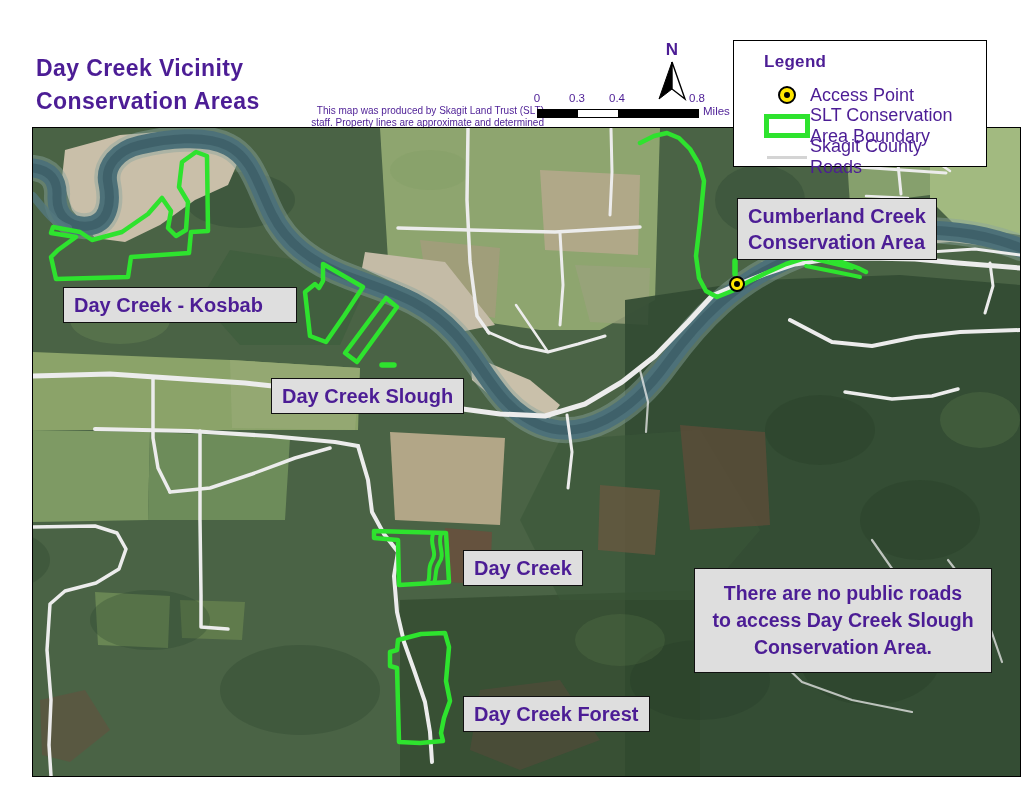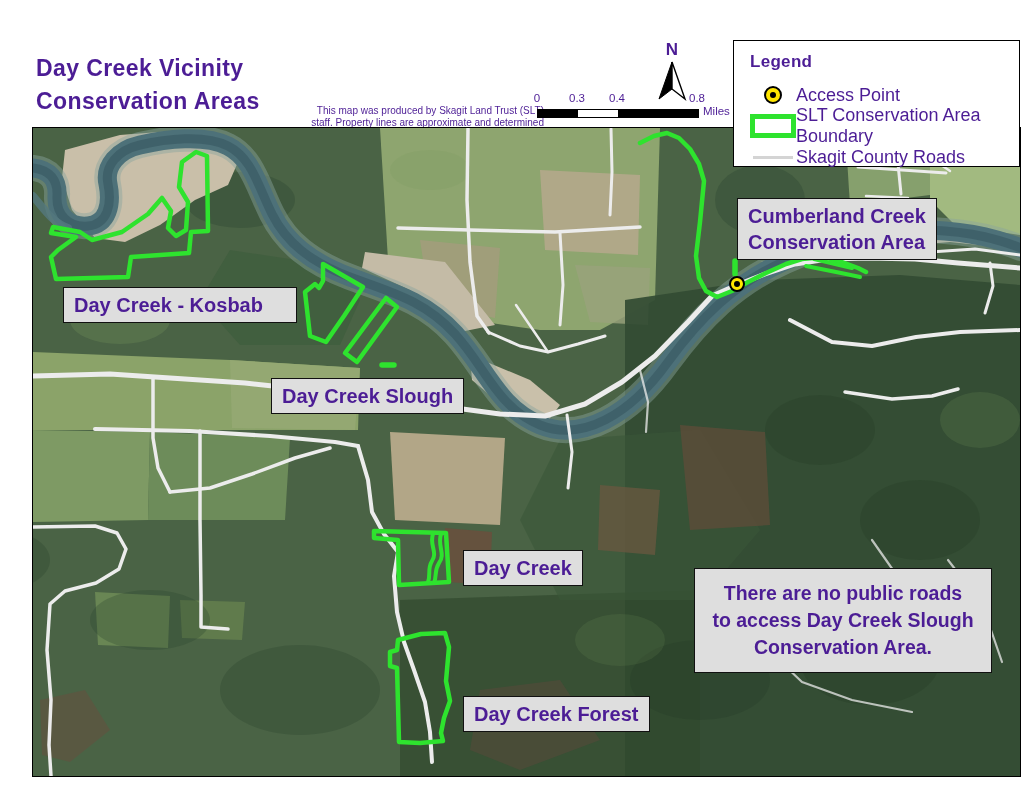--- a/index.html
+++ b/index.html
@@ -20,22 +20,22 @@
   .scalebar{position:absolute;left:533px;top:92px;width:210px;height:36px;font-size:11.5px;}
   .scalebar .tick{position:absolute;top:0;transform:translateX(-50%);}
   .sb-bar{position:absolute;left:4px;top:17px;width:160px;height:7px;border:1px solid #000;display:flex;}
   .sb-seg{height:100%;}
   .sb-unit{position:absolute;left:170px;top:13px;}
   
   .north{position:absolute;left:650px;top:40px;width:44px;text-align:center;}
   .north .n{font-size:17px;font-weight:bold;display:block;margin-bottom:1px;}
   
   .legend{
-    position:absolute;left:733px;top:40px;width:287px;height:127px;background:#fff;
-    border:1px solid #000;box-sizing:border-box;padding:11px 12px 0 16px;z-index:30;
+    position:absolute;left:733px;top:40px;width:254px;height:127px;background:#fff;
+    border:1px solid #000;box-sizing:border-box;padding:11px 12px 0 30px;z-index:30;
   }
   .legend h2{margin:0 0 12px 0;font-size:17px;font-weight:900;letter-spacing:.3px;}
   .legend-row{display:flex;align-items:center;margin-bottom:9px;height:22px;}
   .legend-sym{width:46px;display:flex;justify-content:center;align-items:center;flex:0 0 46px;}
   .legend-label{font-size:18px;}
   .sym-access{width:14px;height:14px;border-radius:50%;background:#ffe600;border:2px solid #000;
     display:flex;align-items:center;justify-content:center;}
   .sym-access i{width:6px;height:6px;border-radius:50%;background:#000;display:block;}
   .sym-road{width:40px;height:3px;background:#d4d4d4;}
   .sym-boundary{width:36px;height:14px;background:#fff;border:5px solid #2ee32e;}

